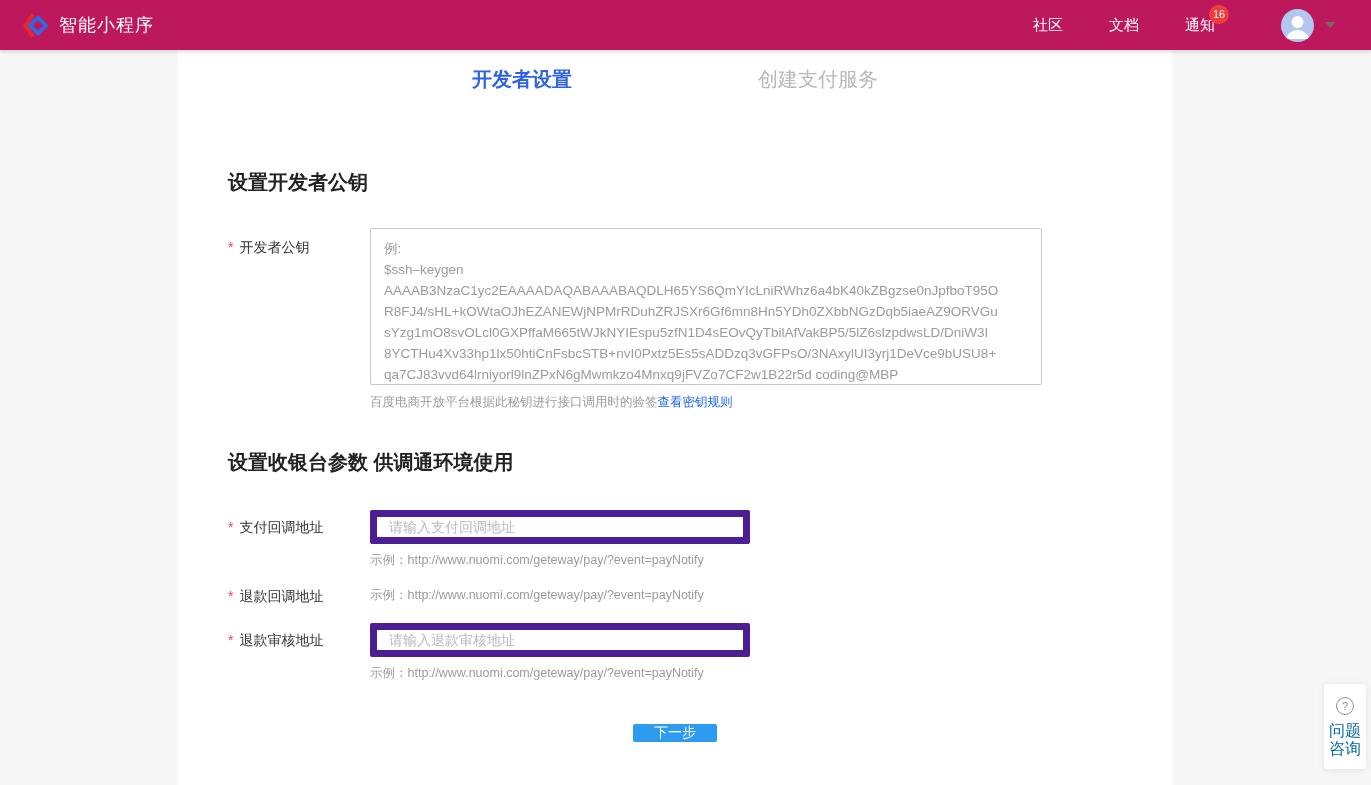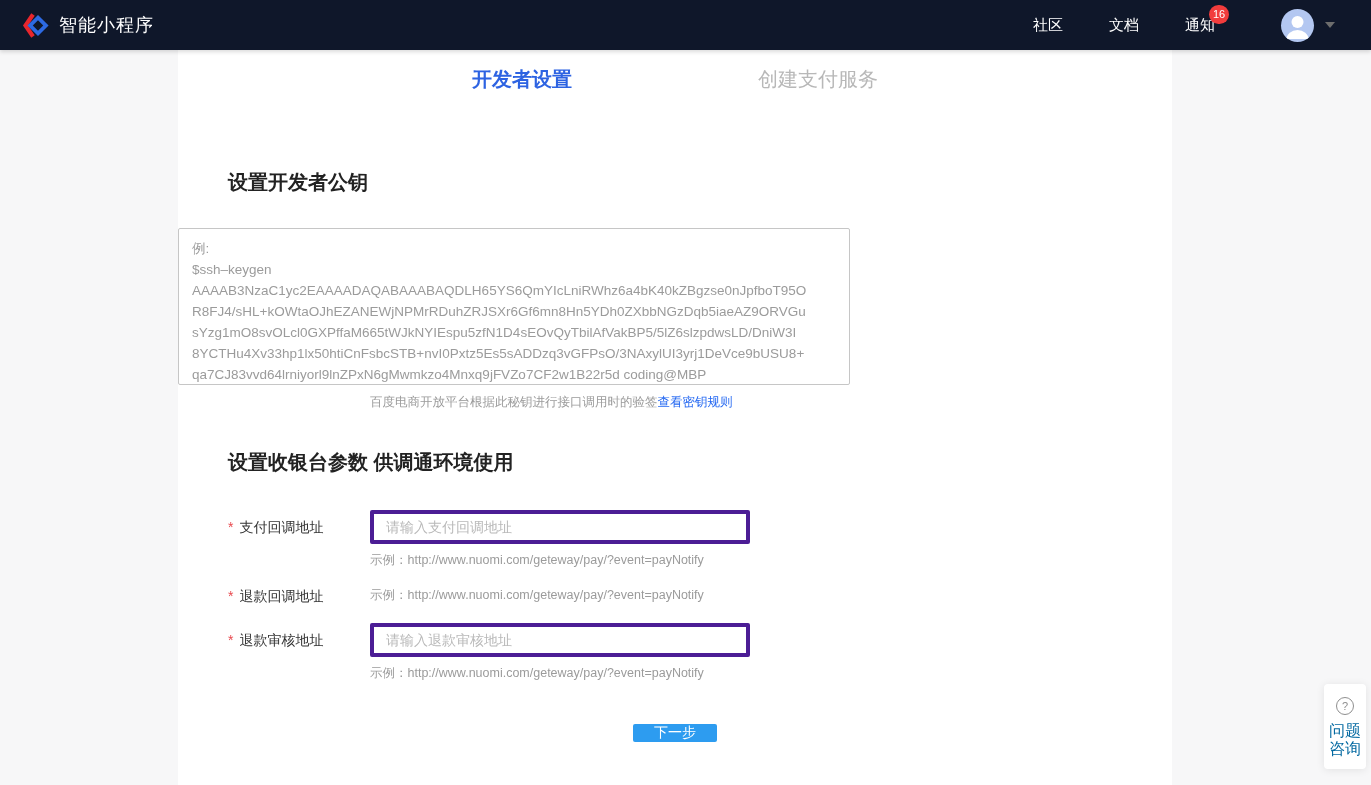--- a/index.html
+++ b/index.html
@@ -6,21 +6,21 @@
   html, body {
     width: 1371px; height: 785px;
     background: #f7f7f8;
     font-family: "Liberation Sans", "DejaVu Sans", sans-serif;
     overflow: hidden;
   }
 
   
   .navbar {
     position: relative; z-index: 5;
-    height: 50px; background: #0f172a;
+    height: 50px; background: #be185d;
     display: flex; align-items: center;
     padding: 0 36px 0 22px;
     box-shadow: 0 2px 4px rgba(0,0,0,.14);
   }
   .brand { display: flex; align-items: center; gap: 10px; }
   .brand-name { color: #fff; font-size: 18px; letter-spacing: 1px; }
   .nav-items { margin-left: auto; display: flex; align-items: center; gap: 46px; }
   .nav-item { color: #fff; font-size: 15px; text-decoration: none; position: relative; cursor: pointer; }
   .nav-badge {
     position: absolute; top: -11px; left: calc(100% - 6px);
@@ -81,21 +81,21 @@
 
   .helper {
     margin: 9px 0 0 192px; font-size: 12.5px; color: #9b9b9b;
   }
   .helper-link { color: #2468f2; text-decoration: none; cursor: pointer; }
 
   .field-row { margin-top: 34px; }
   .field-row + .field-row { margin-top: 10px; }
   .text-input {
     width: 380px; height: 34px;
-    border: 4px solid #4c1d95; border-radius: 2px;
+    border: 7px solid #4c1d95; border-radius: 2px;
     padding: 0 12px; font-size: 14px; color: #333; outline: none;
     font-family: "Liberation Sans", "DejaVu Sans", sans-serif;
   }
   .text-input::placeholder { color: #b9b9b9; opacity: 1; }
   .hint { margin-top: 8px; font-size: 12.5px; color: #9b9b9b; line-height: 17px; }
 
   .actions { text-align: center; margin-top: 41px; padding-bottom: 10px; }
   .next-button {
     width: 84px; height: 18px; border: none; border-radius: 2px;
     background: #2d9cf0; color: #fff; font-size: 14px; cursor: pointer;
@@ -146,20 +146,21 @@
 <main class="content-card">
 
   <div class="steps">
     <span class="step-tab active">开发者设置</span>
     <span class="step-tab inactive">创建支付服务</span>
   </div>
 
   <section>
     <h2 class="section-heading heading-pubkey">设置开发者公钥</h2>
     <div class="form-row">
+      <div class="form-label"><span class="required">*</span><span>开发者公钥</span></div>
       <textarea class="pubkey-textarea" placeholder="例:
 $ssh–keygen
 AAAAB3NzaC1yc2EAAAADAQABAAABAQDLH65YS6QmYIcLniRWhz6a4bK40kZBgzse0nJpfboT95O
 R8FJ4/sHL+kOWtaOJhEZANEWjNPMrRDuhZRJSXr6Gf6mn8Hn5YDh0ZXbbNGzDqb5iaeAZ9ORVGu
 sYzg1mO8svOLcl0GXPffaM665tWJkNYIEspu5zfN1D4sEOvQyTbilAfVakBP5/5lZ6slzpdwsLD/DniW3I
 8YCTHu4Xv33hp1lx50htiCnFsbcSTB+nvI0Pxtz5Es5sADDzq3vGFPsO/3NAxylUI3yrj1DeVce9bUSU8+
 qa7CJ83vvd64lrniyorl9lnZPxN6gMwmkzo4Mnxq9jFVZo7CF2w1B22r5d coding@MBP" style=""></textarea>
     </div>
     <div class="helper"><span>百度电商开放平台根据此秘钥进行接口调用时的验签</span><a class="helper-link">查看密钥规则</a></div>
   </section>

